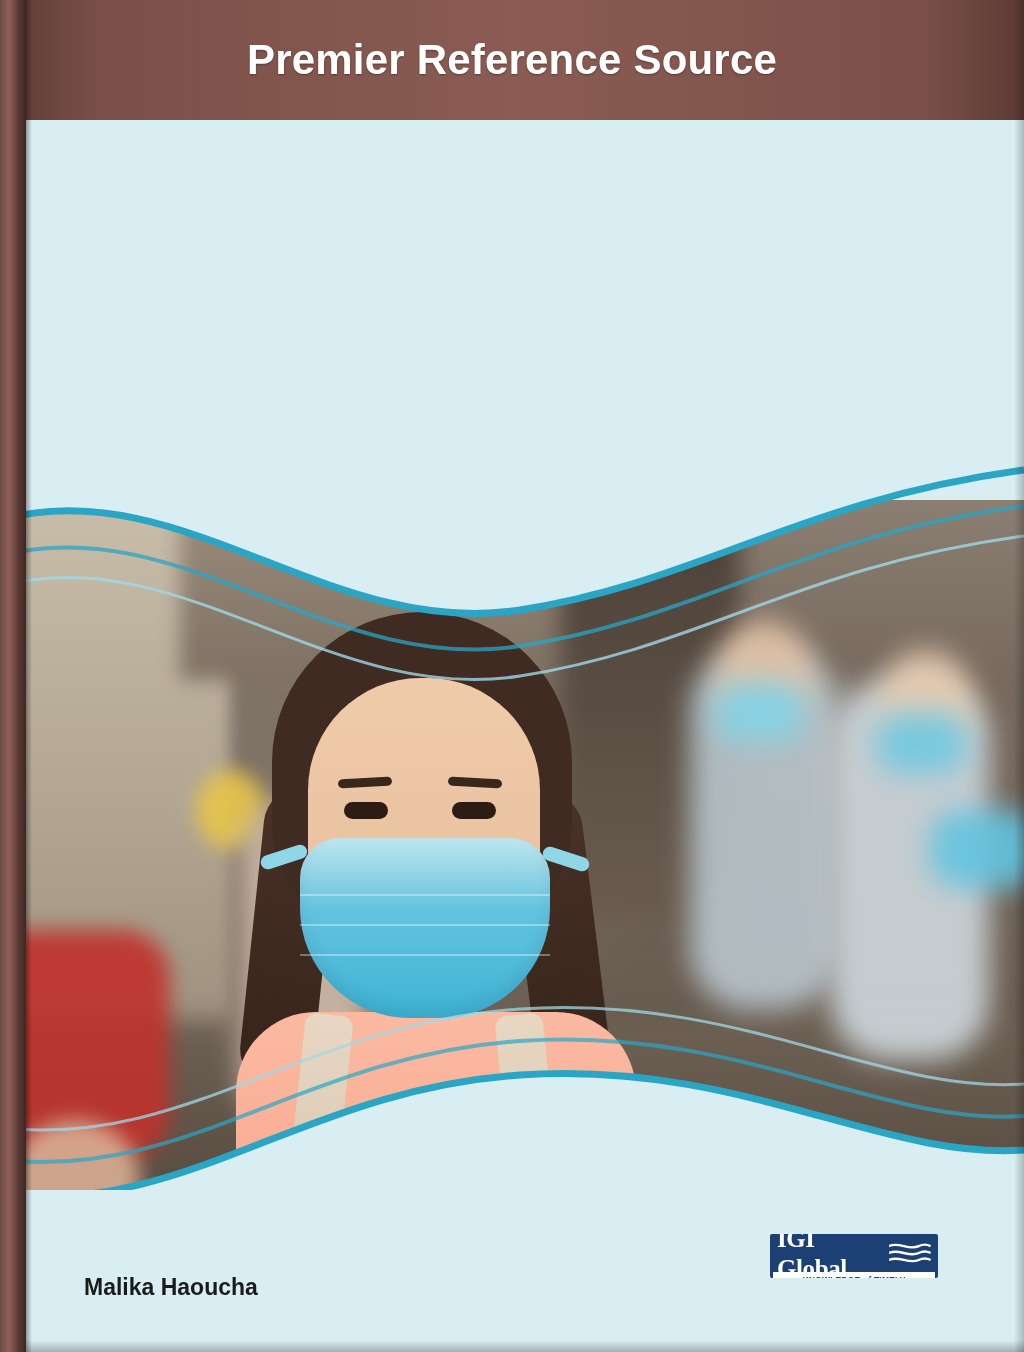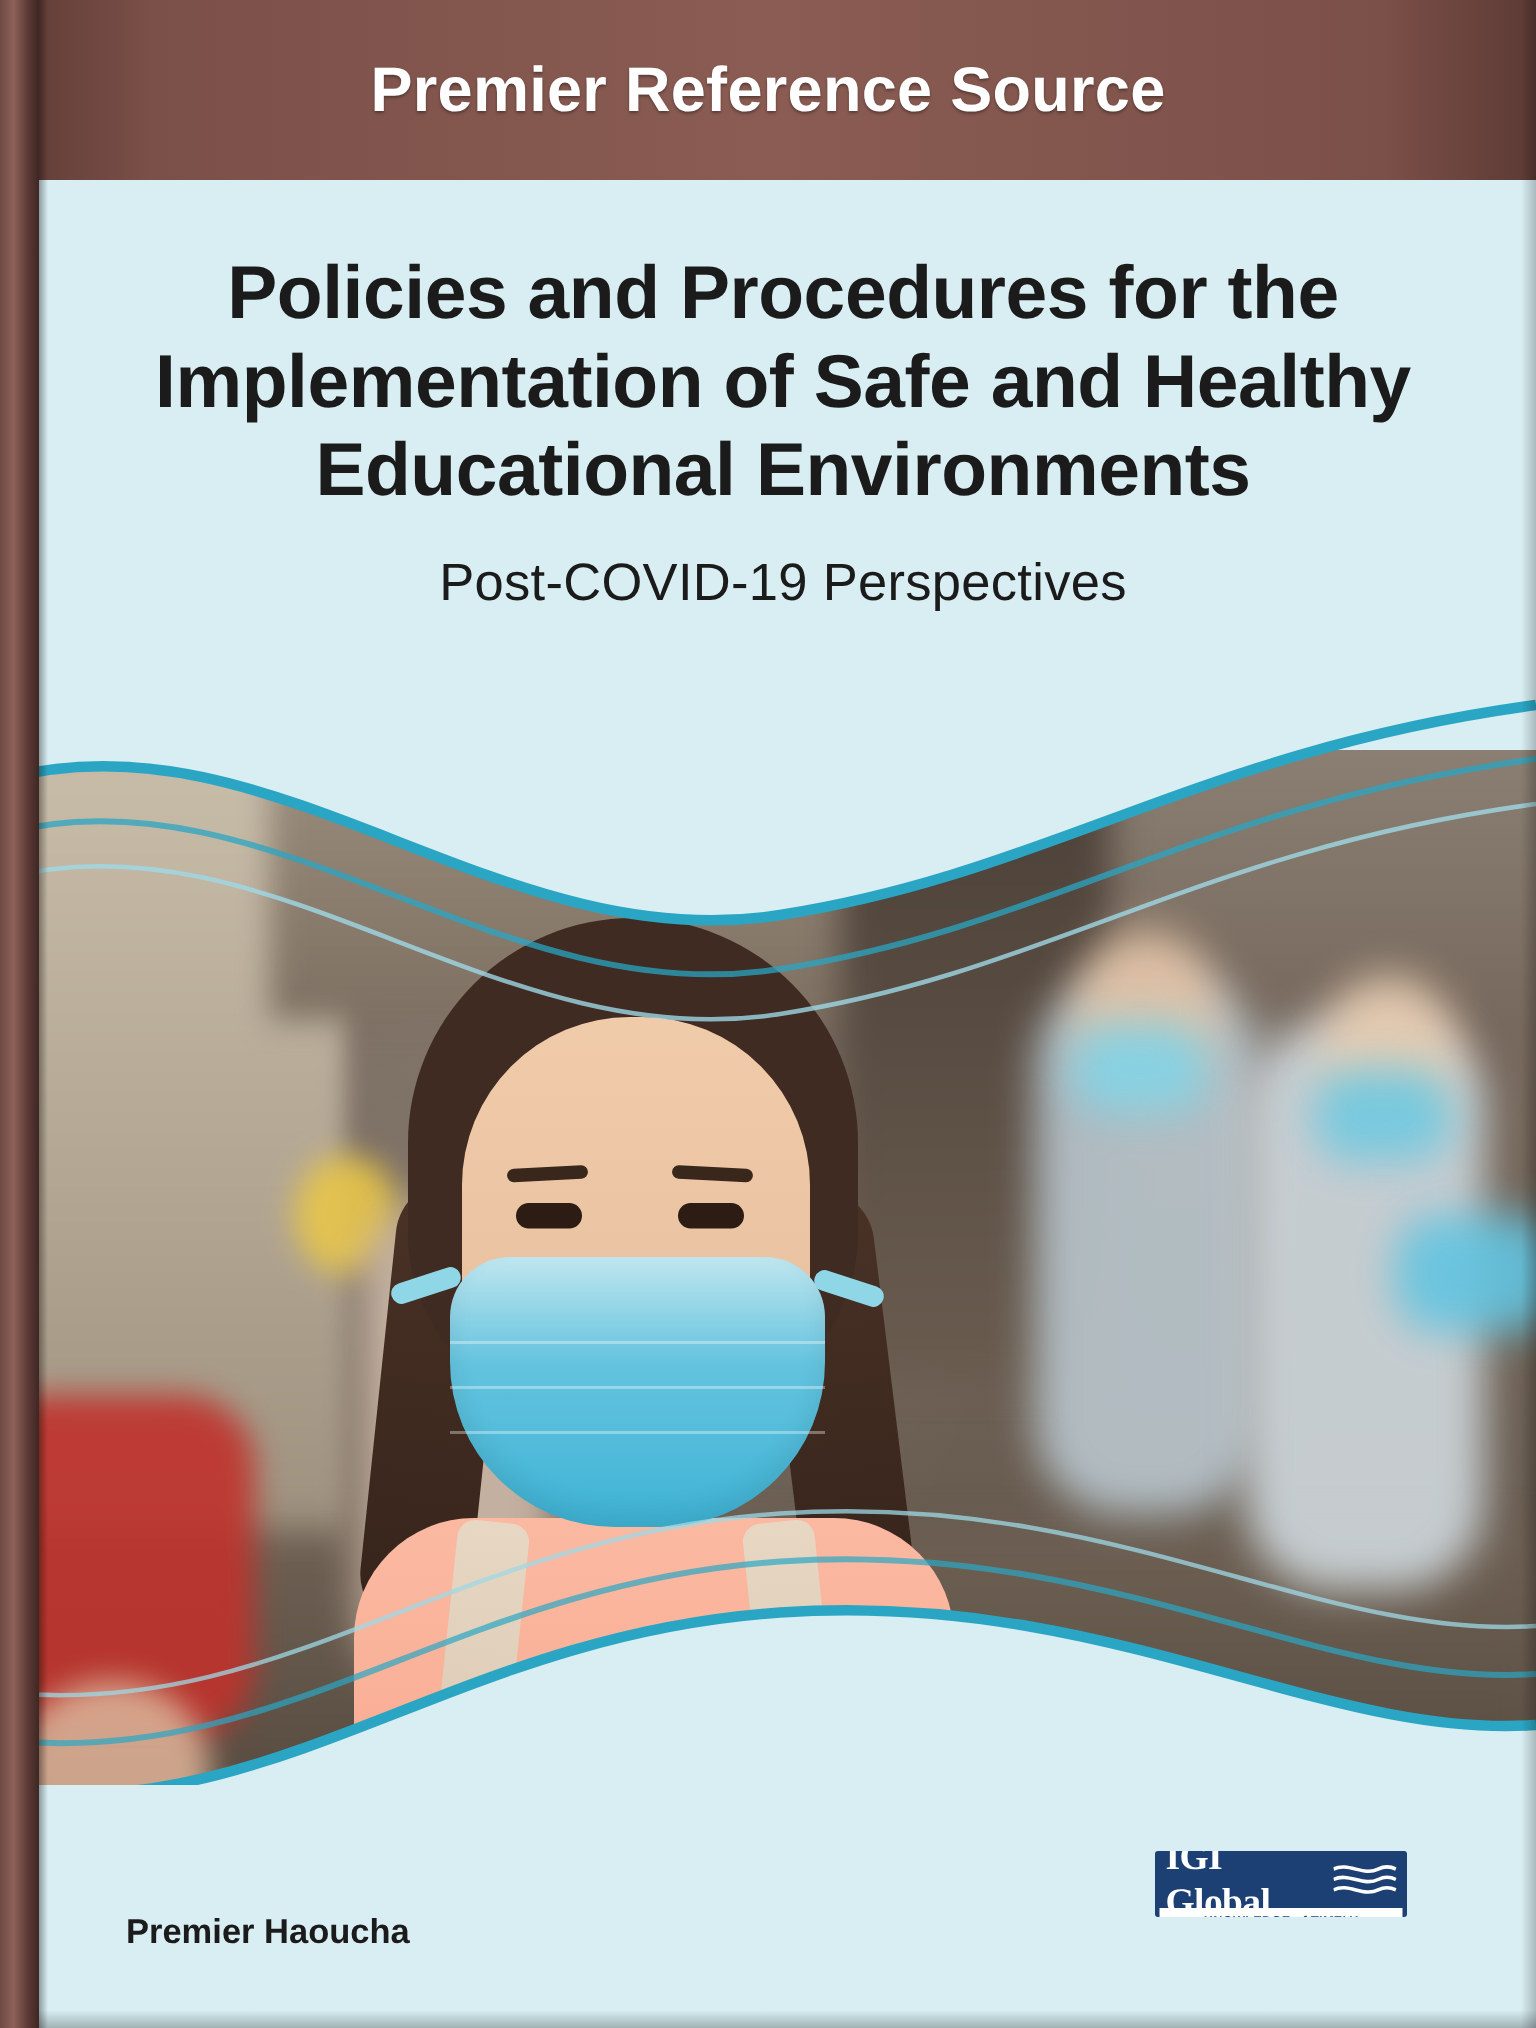--- a/index.html
+++ b/index.html
@@ -385,27 +385,23 @@
     <path d="M0,1195 C190,1215 300,1090 520,1075 C740,1060 880,1160 1024,1150 L1024,1352 L0,1352 Z" fill="#d8eef2"></path>
     <path d="M0,1195 C190,1215 300,1090 520,1075 C740,1060 880,1160 1024,1150" fill="none" stroke="#2aa6c4" stroke-width="7"></path>
     <path d="M0,1160 C190,1180 300,1056 520,1041 C740,1026 880,1126 1024,1116" fill="none" stroke="#2aa6c4" stroke-width="4" opacity="0.7"></path>
     <path d="M0,1128 C190,1148 300,1024 520,1009 C740,994 880,1094 1024,1084" fill="none" stroke="#9fd8e6" stroke-width="3" opacity="0.75"></path>
   </svg>
 
   <div class="top-banner">
     <div class="top-banner-text">Premier Reference Source</div>
   </div>
 
-  <div class="title-area">
-    <h1 class="book-title">Policies and Procedures for the Implementation of Safe and Healthy Educational Environments</h1>
-    <div class="book-subtitle">Post-COVID-19 Perspectives</div>
-  </div>
 
   <div class="bottom-area">
-    <div class="author">Premier Haoucha</div>
+    <div class="author">Malika Haoucha</div>
 
     <div class="logo">
       <div class="logo-top">
         <div class="logo-name">IGI Global</div>
         <svg class="logo-waves" viewBox="0 0 42 26">
           <path d="M0,5 C10,0 20,10 30,5 C36,2 40,4 42,5" fill="none" stroke="#ffffff" stroke-width="2.4"></path>
           <path d="M0,12 C10,7 20,17 30,12 C36,9 40,11 42,12" fill="none" stroke="#ffffff" stroke-width="2.4"></path>
           <path d="M0,19 C10,14 20,24 30,19 C36,16 40,18 42,19" fill="none" stroke="#ffffff" stroke-width="2.4"></path>
         </svg>
       </div>

